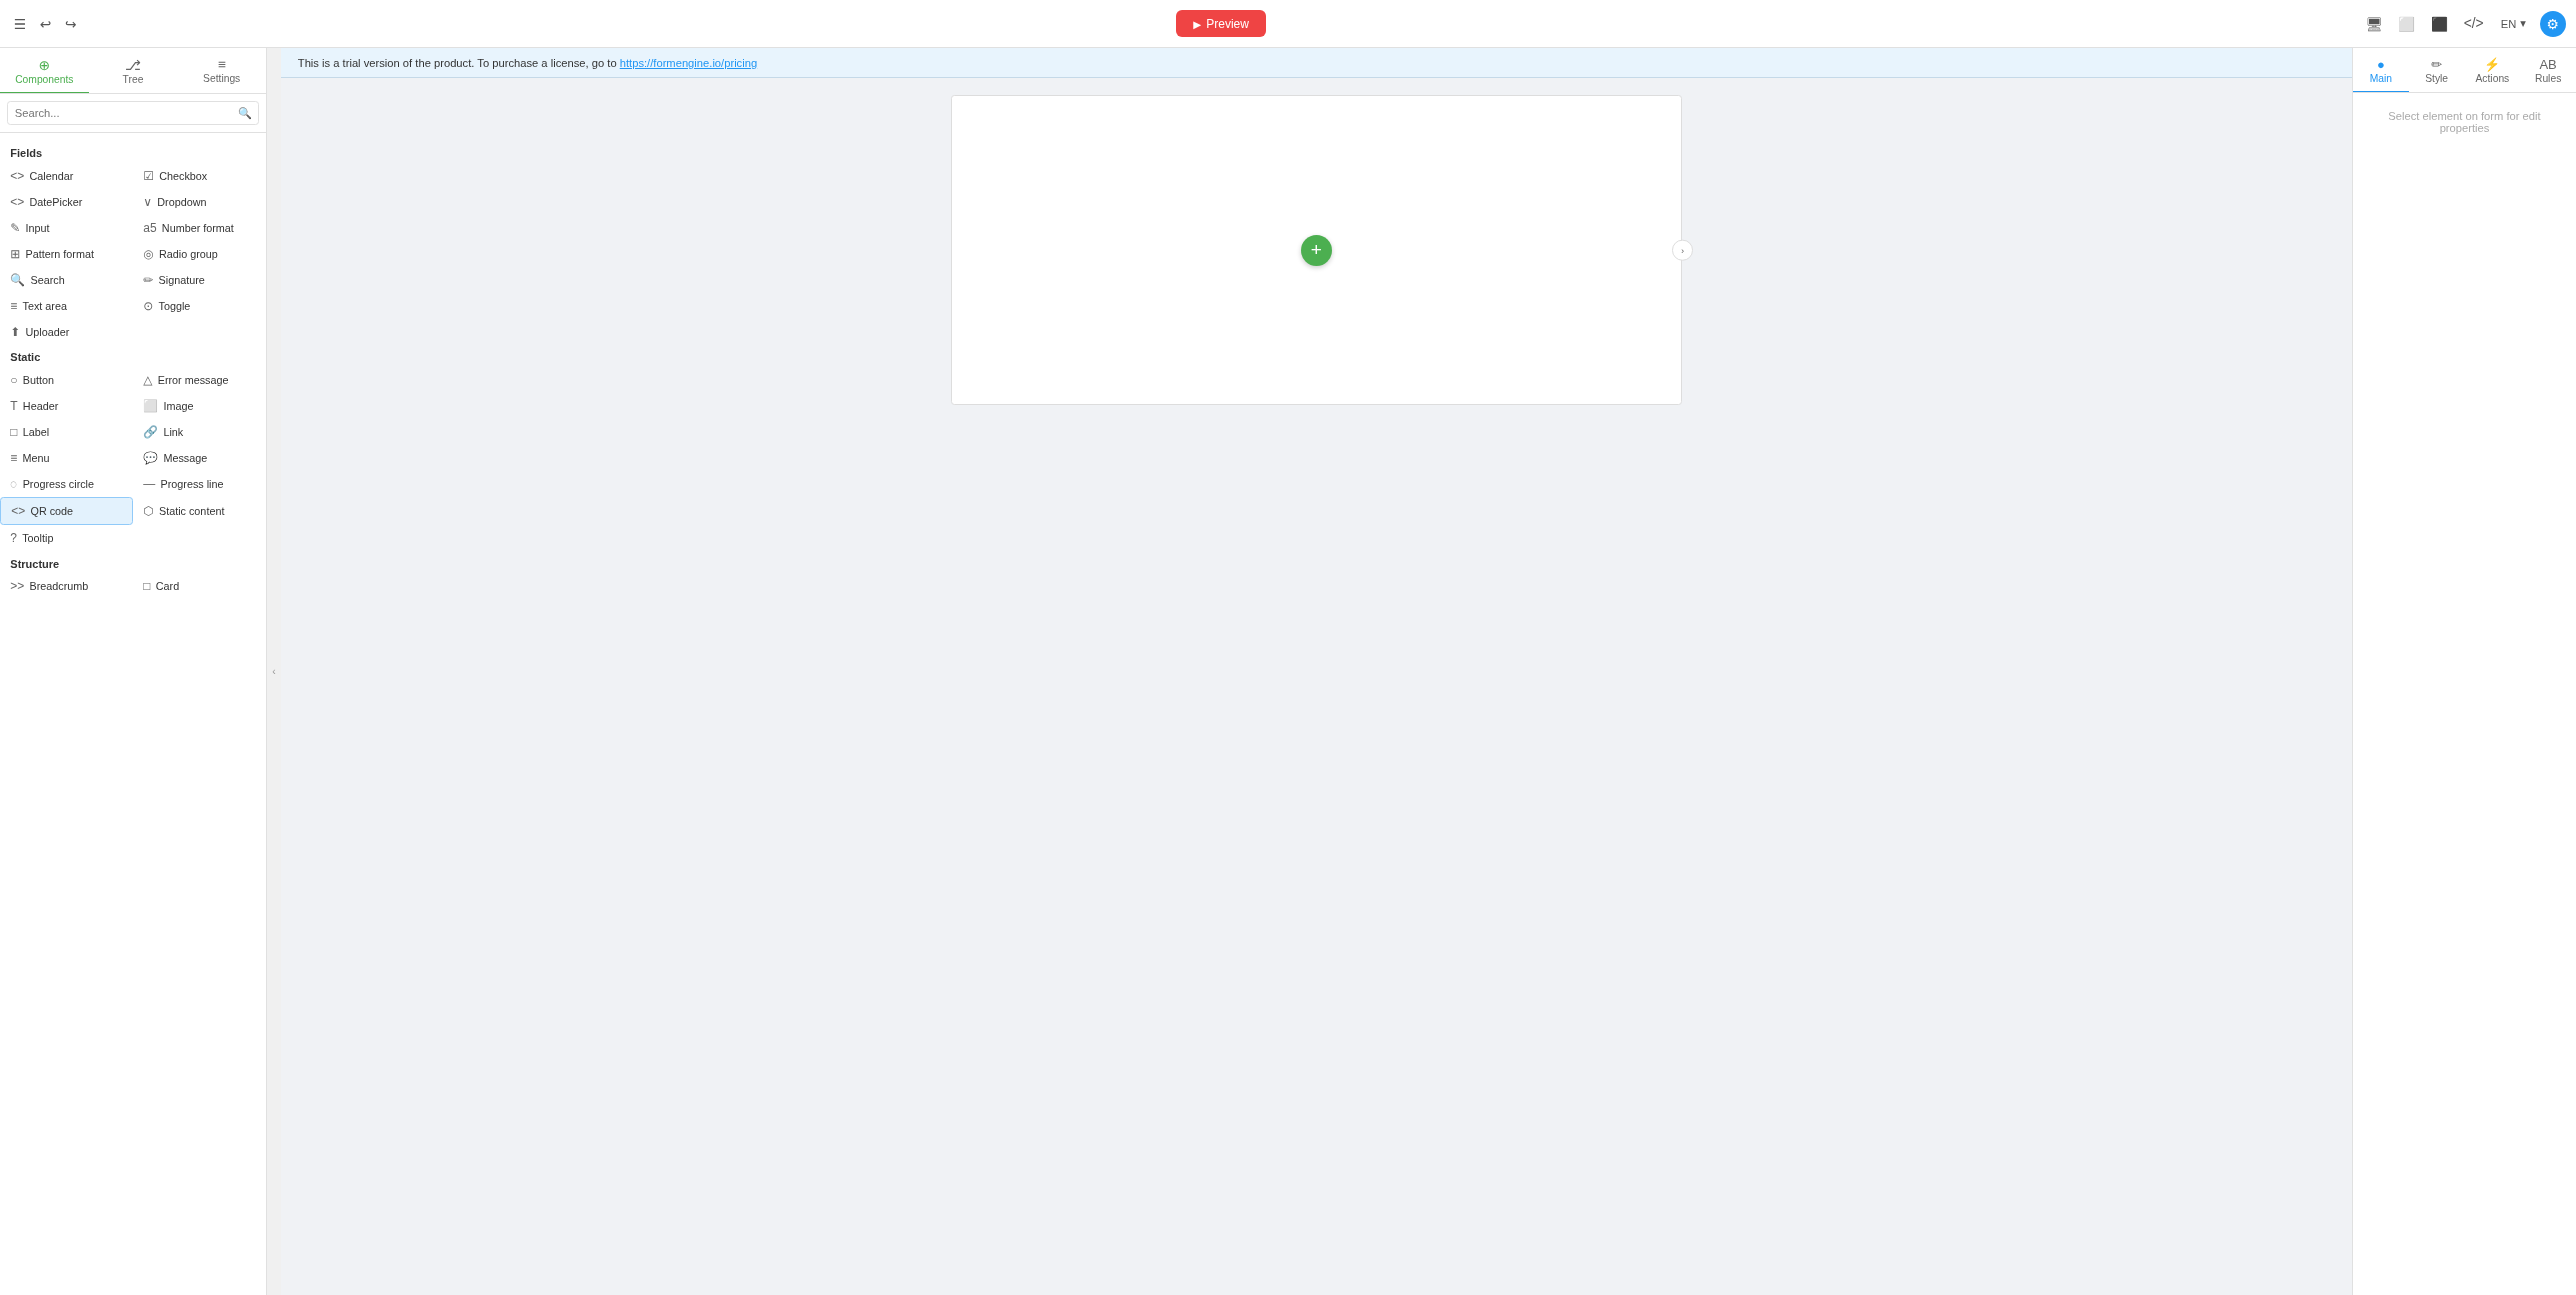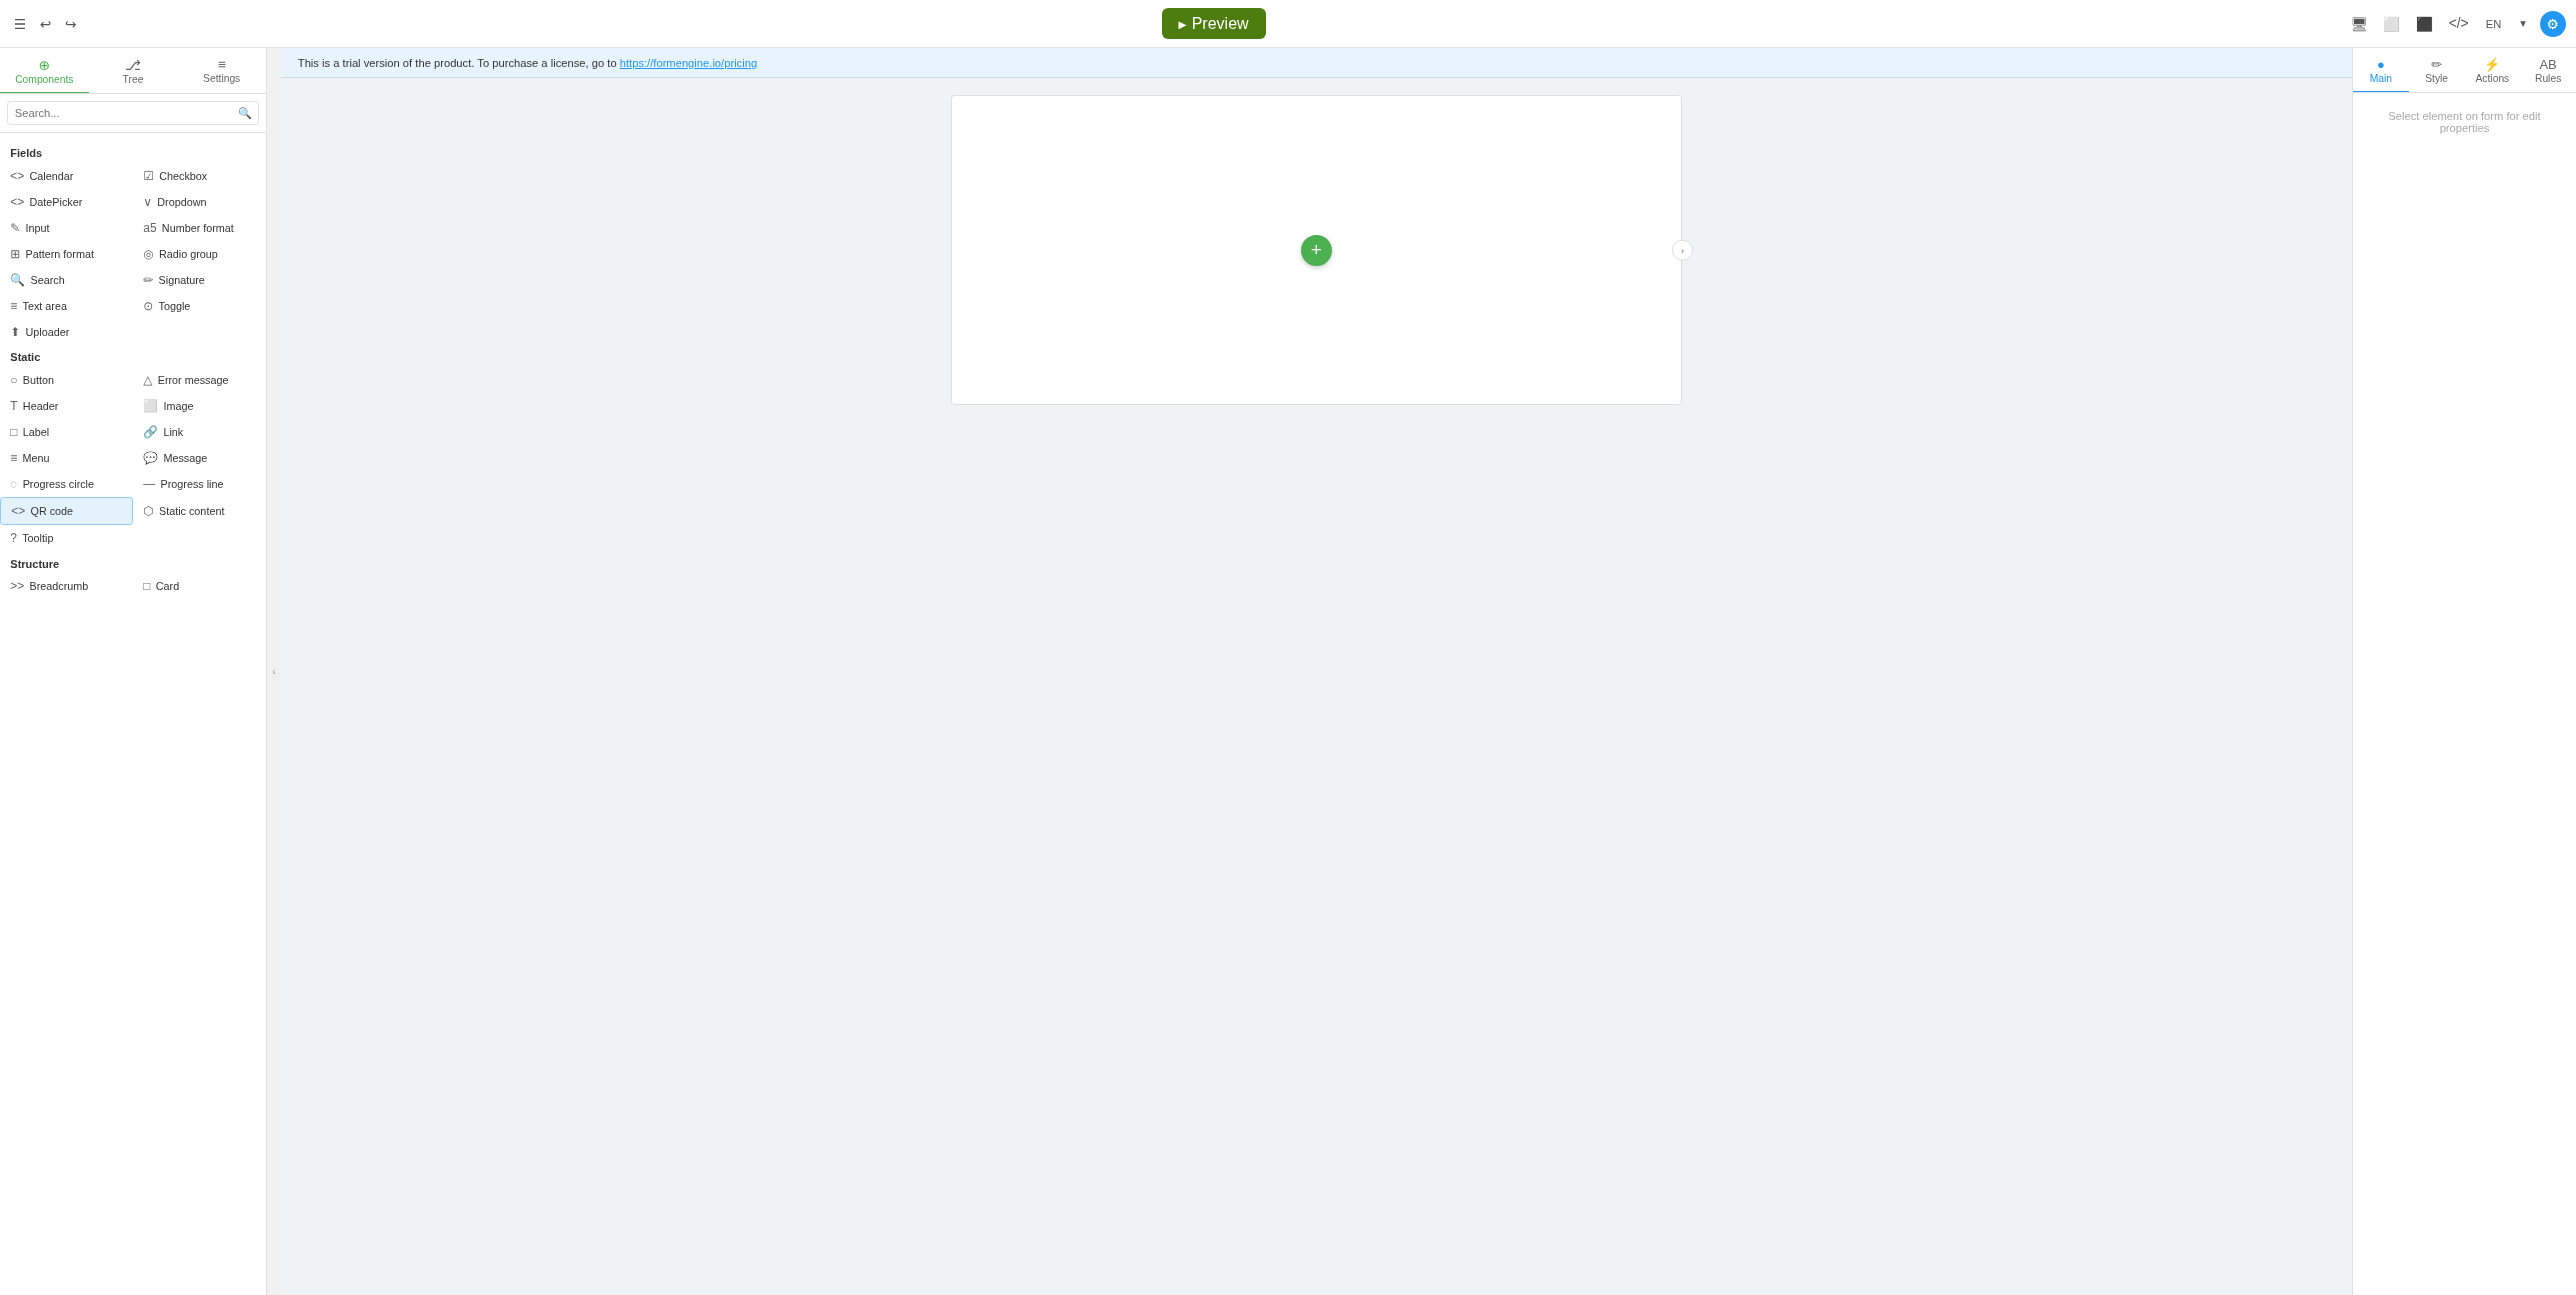--- a/index.html
+++ b/index.html
@@ -6,27 +6,27 @@
     body { font-family: -apple-system, BlinkMacSystemFont, 'Segoe UI', sans-serif; font-size: 11.2px; background: #f5f5f5; display: flex; flex-direction: column; height: 100vh; overflow: hidden; }
 
     
     .topbar {
       display: flex; align-items: center; background: #fff; border-bottom: 0.9px solid #e0e0e0;
       padding: 0 10.3px; height: 48px; gap: 6.9px; flex-shrink: 0;
     }
     .topbar-left { display: flex; align-items: center; gap: 6.9px; }
     .topbar-center { flex: 1; display: flex; justify-content: center; }
     .preview-btn {
-      background: #4d7c0f; color: #fff; border: none; border-radius: 6px;
-      padding: 6.9px 17px; font-size: 16px; cursor: pointer; display: flex; align-items: center; gap: 5.2px;
+      background: #ef4444; color: #fff; border: none; border-radius: 6px;
+      padding: 6.9px 17px; font-size: 12px; cursor: pointer; display: flex; align-items: center; gap: 5.2px;
     }
     .preview-btn::before { content: '▶'; font-size: 10.3px; }
     .topbar-right { display: flex; align-items: center; gap: 8.6px; }
     .topbar-icon-btn { background: none; border: none; cursor: pointer; color: #555; font-size: 13.8px; padding: 3.4px; }
-    .lang-btn { background: none; border: none; cursor: pointer; color: #555; font-size: 11.2px; padding: 3.4px 5.2px; display: flex; align-items: center; gap: 19px; }
+    .lang-btn { background: none; border: none; cursor: pointer; color: #555; font-size: 11.2px; padding: 3.4px 5.2px; display: flex; align-items: center; gap: 4px; }
     .settings-gear { background: #2196f3; color: #fff; border: none; border-radius: 50%; width: 26px; height: 26px; cursor: pointer; font-size: 13.8px; display: flex; align-items: center; justify-content: center; }
 
     
     .main-layout { display: flex; flex: 1; overflow: hidden; }
 
     
     .sidebar {
       width: 267px; background: #fff; border-right: 0.9px solid #e0e0e0;
       display: flex; flex-direction: column; overflow: hidden; flex-shrink: 0;
     }

